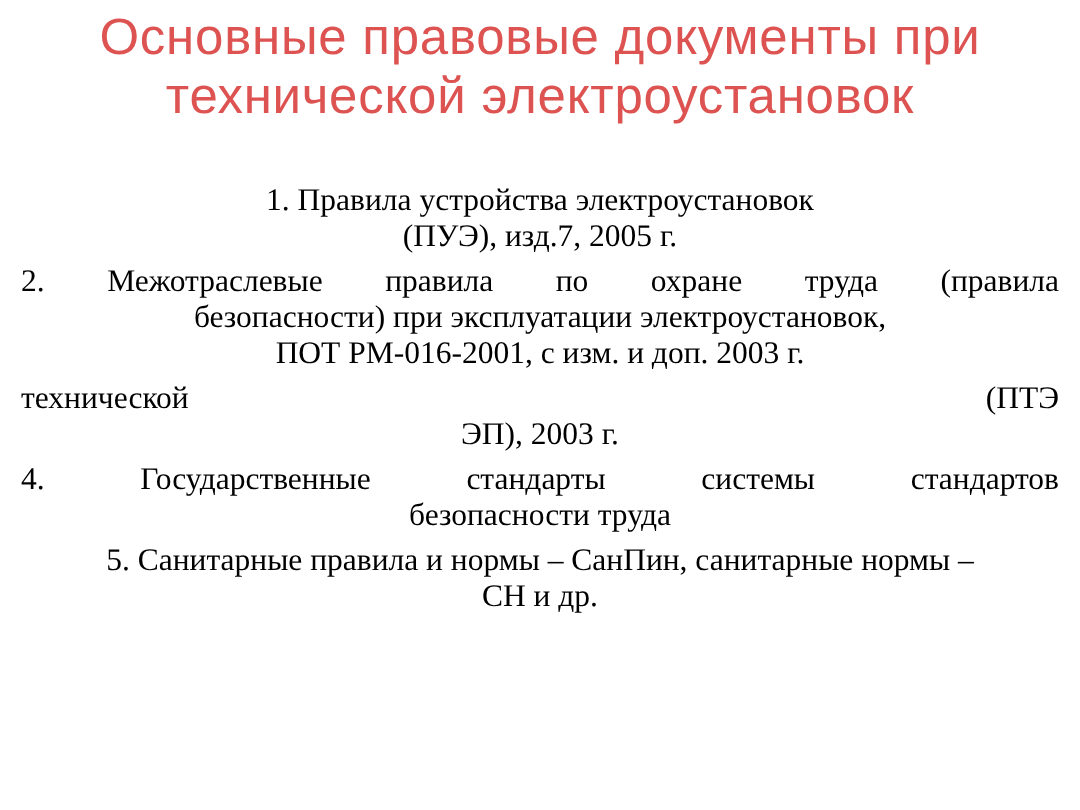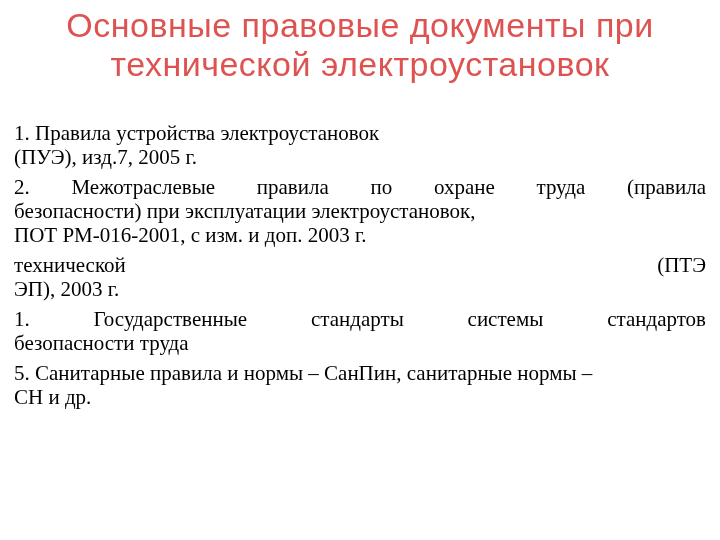--- a/index.html
+++ b/index.html
@@ -35,21 +35,21 @@
   }
   .para {
     margin: 6px 0 0 0;
   }
   .para:first-child {
     margin-top: 0;
   }
   .line {
     display: block;
     line-height: 24px;
-    text-align: left;
+    text-align: center;
   }
   .line.j {
     text-align: justify;
     text-align-last: justify;
     -moz-text-align-last: justify;
   }
 </style>
 </head>
 <body>
 
@@ -72,21 +72,21 @@
       <span class="line">безопасности) при эксплуатации электроустановок,</span>
       <span class="line">ПОТ РМ-016-2001, с изм. и доп. 2003 г.</span>
     </p>
 
     <p class="para">
       <span class="line j">технической (ПТЭ</span>
       <span class="line">ЭП), 2003 г.</span>
     </p>
 
     <p class="para">
-      <span class="line j">1. Государственные стандарты системы стандартов</span>
+      <span class="line j">4. Государственные стандарты системы стандартов</span>
       <span class="line">безопасности труда</span>
     </p>
 
     <p class="para">
       <span class="line">5. Санитарные правила и нормы – СанПин, санитарные нормы –</span>
       <span class="line">СН и др.</span>
     </p>
 
   </div>
 </div>

